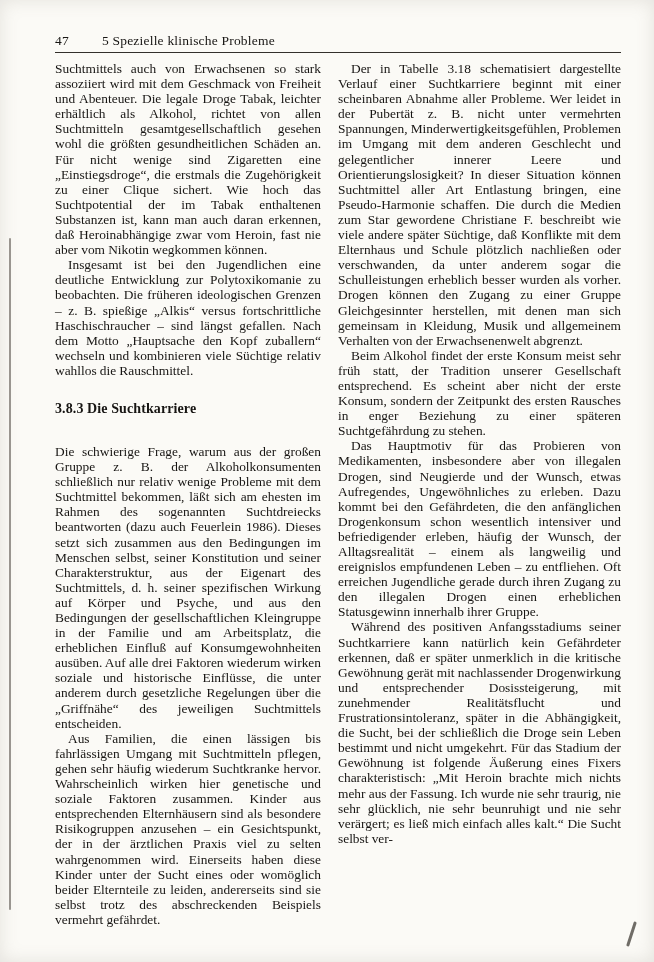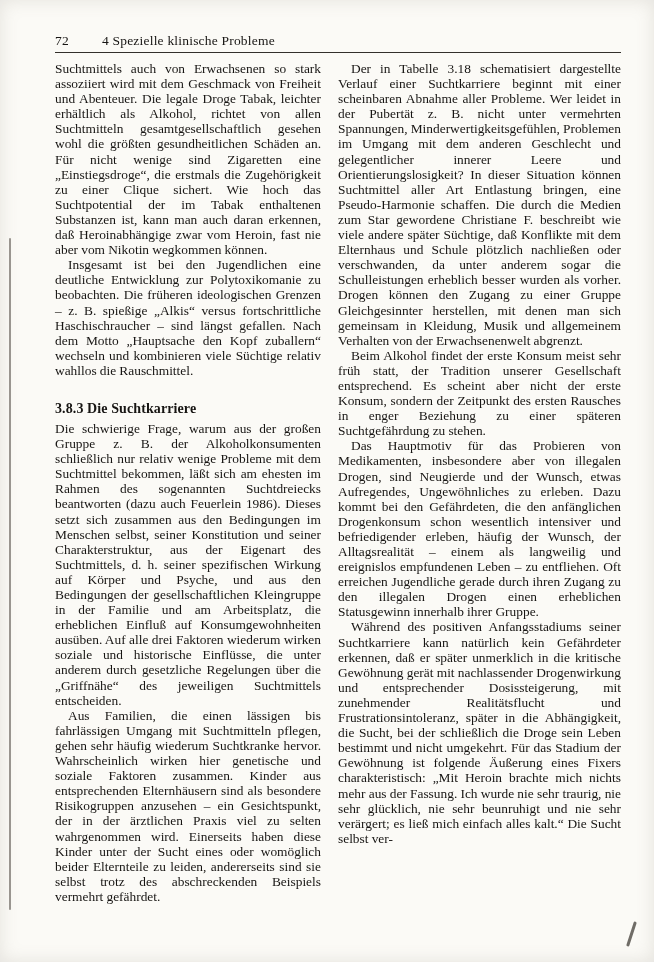--- a/index.html
+++ b/index.html
@@ -46,36 +46,36 @@
   .col-right { width: 283px; }
   .para {
     font-size: 13.4px;
     line-height: 15.1px;
     text-align: justify;
     word-spacing: -0.2px;
   }
   .indent { text-indent: 13px; }
   .section-heading {
     font-size: 14px; font-weight: bold;
-    margin: 23px 0 4px 0;
+    margin: 23px 0 27px 0;
     letter-spacing: 0.1px;
   }
   .bold { font-weight: normal; }
   .italic { }
 </style>
 </head>
 <body>
 
 <div class="sheet">
 
   <div class="left-edge-line"></div>
   <div class="corner-mark"></div>
 
   <header class="page-header">
-    <span class="pagenum">72</span><span class="runtitle">4 Spezielle klinische Probleme</span>
+    <span class="pagenum">47</span><span class="runtitle">5 Spezielle klinische Probleme</span>
   </header>
   <div class="rule"></div>
 
   <main class="columns">
     <section class="col col-left">
       <p class="para"><span>Suchtmittels auch von Erwachsenen so stark assoziiert wird mit dem Geschmack von Freiheit und Abenteuer. Die legale Droge Tabak, leichter erhältlich als Alkohol, richtet von allen Suchtmitteln gesamtgesellschaftlich gesehen wohl die größten gesundheitlichen Schäden an. Für nicht wenige sind Zigaretten eine „Einstiegsdroge“, die erstmals die Zugehörigkeit zu einer Clique sichert. Wie hoch das Suchtpotential der im Tabak enthaltenen Substanzen ist, kann man auch daran erkennen, daß Heroinabhängige zwar vom Heroin, fast nie aber vom Nikotin wegkommen können.</span></p>
       <p class="para indent"><span>Insgesamt ist bei den Jugendlichen eine deutliche Entwicklung zur </span><span class="bold">Polytoxikomanie</span><span> zu beobachten. Die früheren ideologischen Grenzen – z. B. spießige „Alkis“ versus fortschrittliche Haschischraucher – sind längst gefallen. Nach dem Motto „Hauptsache den Kopf zuballern“ wechseln und kombinieren viele Süchtige relativ wahllos die Rauschmittel.</span></p>
       <h2 class="section-heading">3.8.3 Die Suchtkarriere</h2>
       <p class="para"><span>Die schwierige Frage, warum aus der großen Gruppe z. B. der Alkoholkonsumenten schließlich nur relativ wenige Probleme mit dem Suchtmittel bekommen, läßt sich am ehesten im Rahmen des sogenannten </span><span class="bold">Suchtdreiecks</span><span> beantworten (dazu auch </span><span class="italic">Feuerlein</span><span> 1986). Dieses setzt sich zusammen aus den Bedingungen im Menschen selbst, seiner Konstitution und seiner Charakterstruktur, aus der Eigenart des Suchtmittels, d. h. seiner spezifischen Wirkung auf Körper und Psyche, und aus den Bedingungen der gesellschaftlichen Kleingruppe in der Familie und am Arbeitsplatz, die erheblichen Einfluß auf Konsumgewohnheiten ausüben. Auf alle drei Faktoren wiederum wirken soziale und historische Einflüsse, die unter anderem durch gesetzliche Regelungen über die „Griffnähe“ des jeweiligen Suchtmittels entscheiden.</span></p>
       <p class="para indent"><span>Aus Familien, die einen lässigen bis fahrlässigen Umgang mit Suchtmitteln pflegen, gehen sehr häufig wiederum Suchtkranke hervor. Wahrscheinlich wirken hier genetische und soziale Faktoren zusammen. Kinder aus entsprechenden Elternhäusern sind als besondere Risikogruppen anzusehen – ein Gesichtspunkt, der in der ärztlichen Praxis viel zu selten wahrgenommen wird. Einerseits haben diese Kinder unter der Sucht eines oder womöglich beider Elternteile zu leiden, andererseits sind sie selbst trotz des abschreckenden Beispiels vermehrt gefährdet.</span></p>

